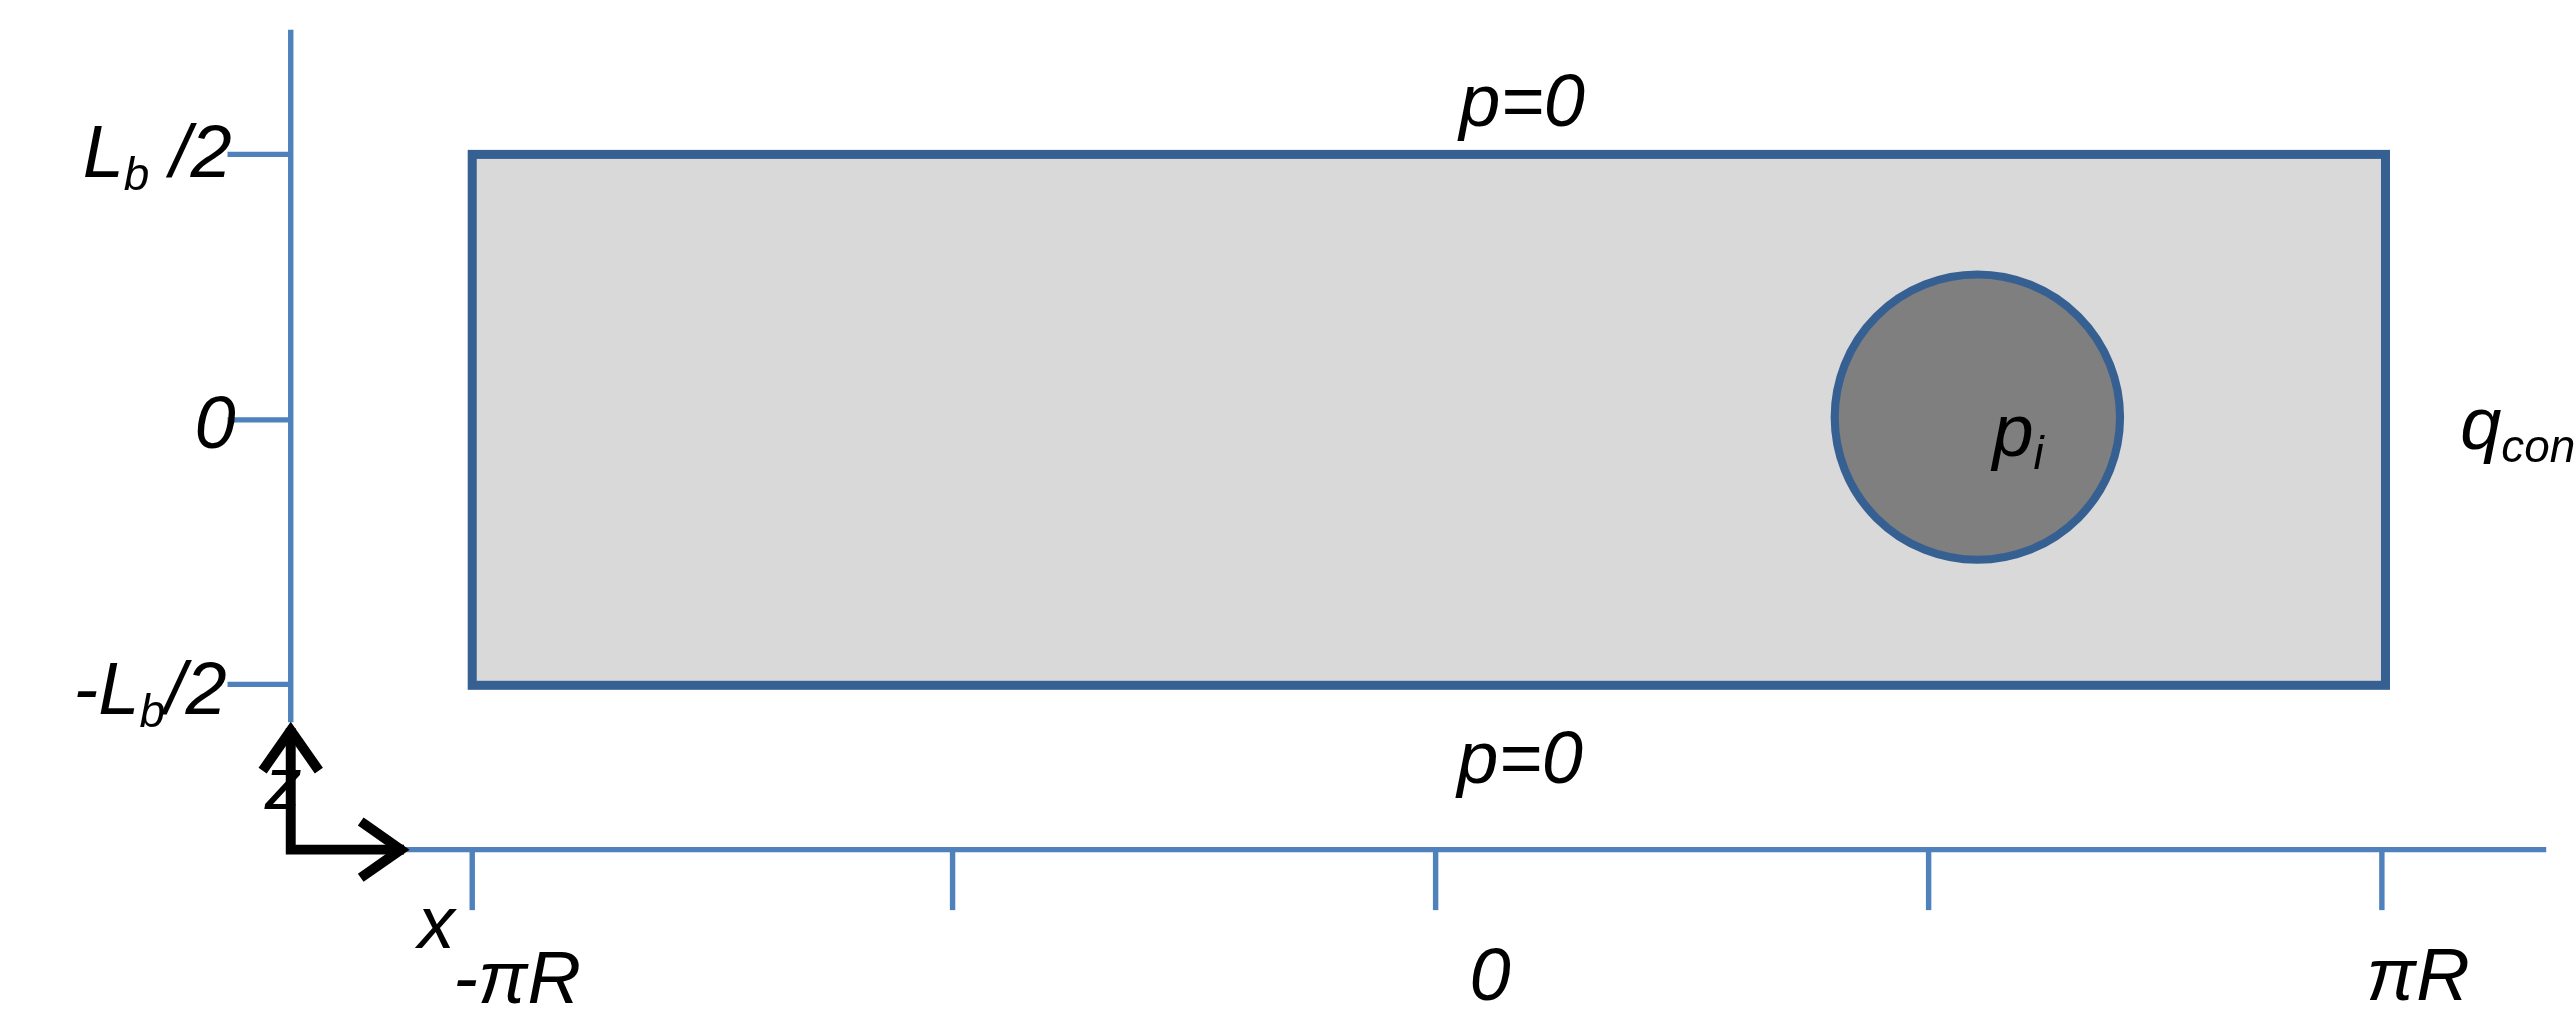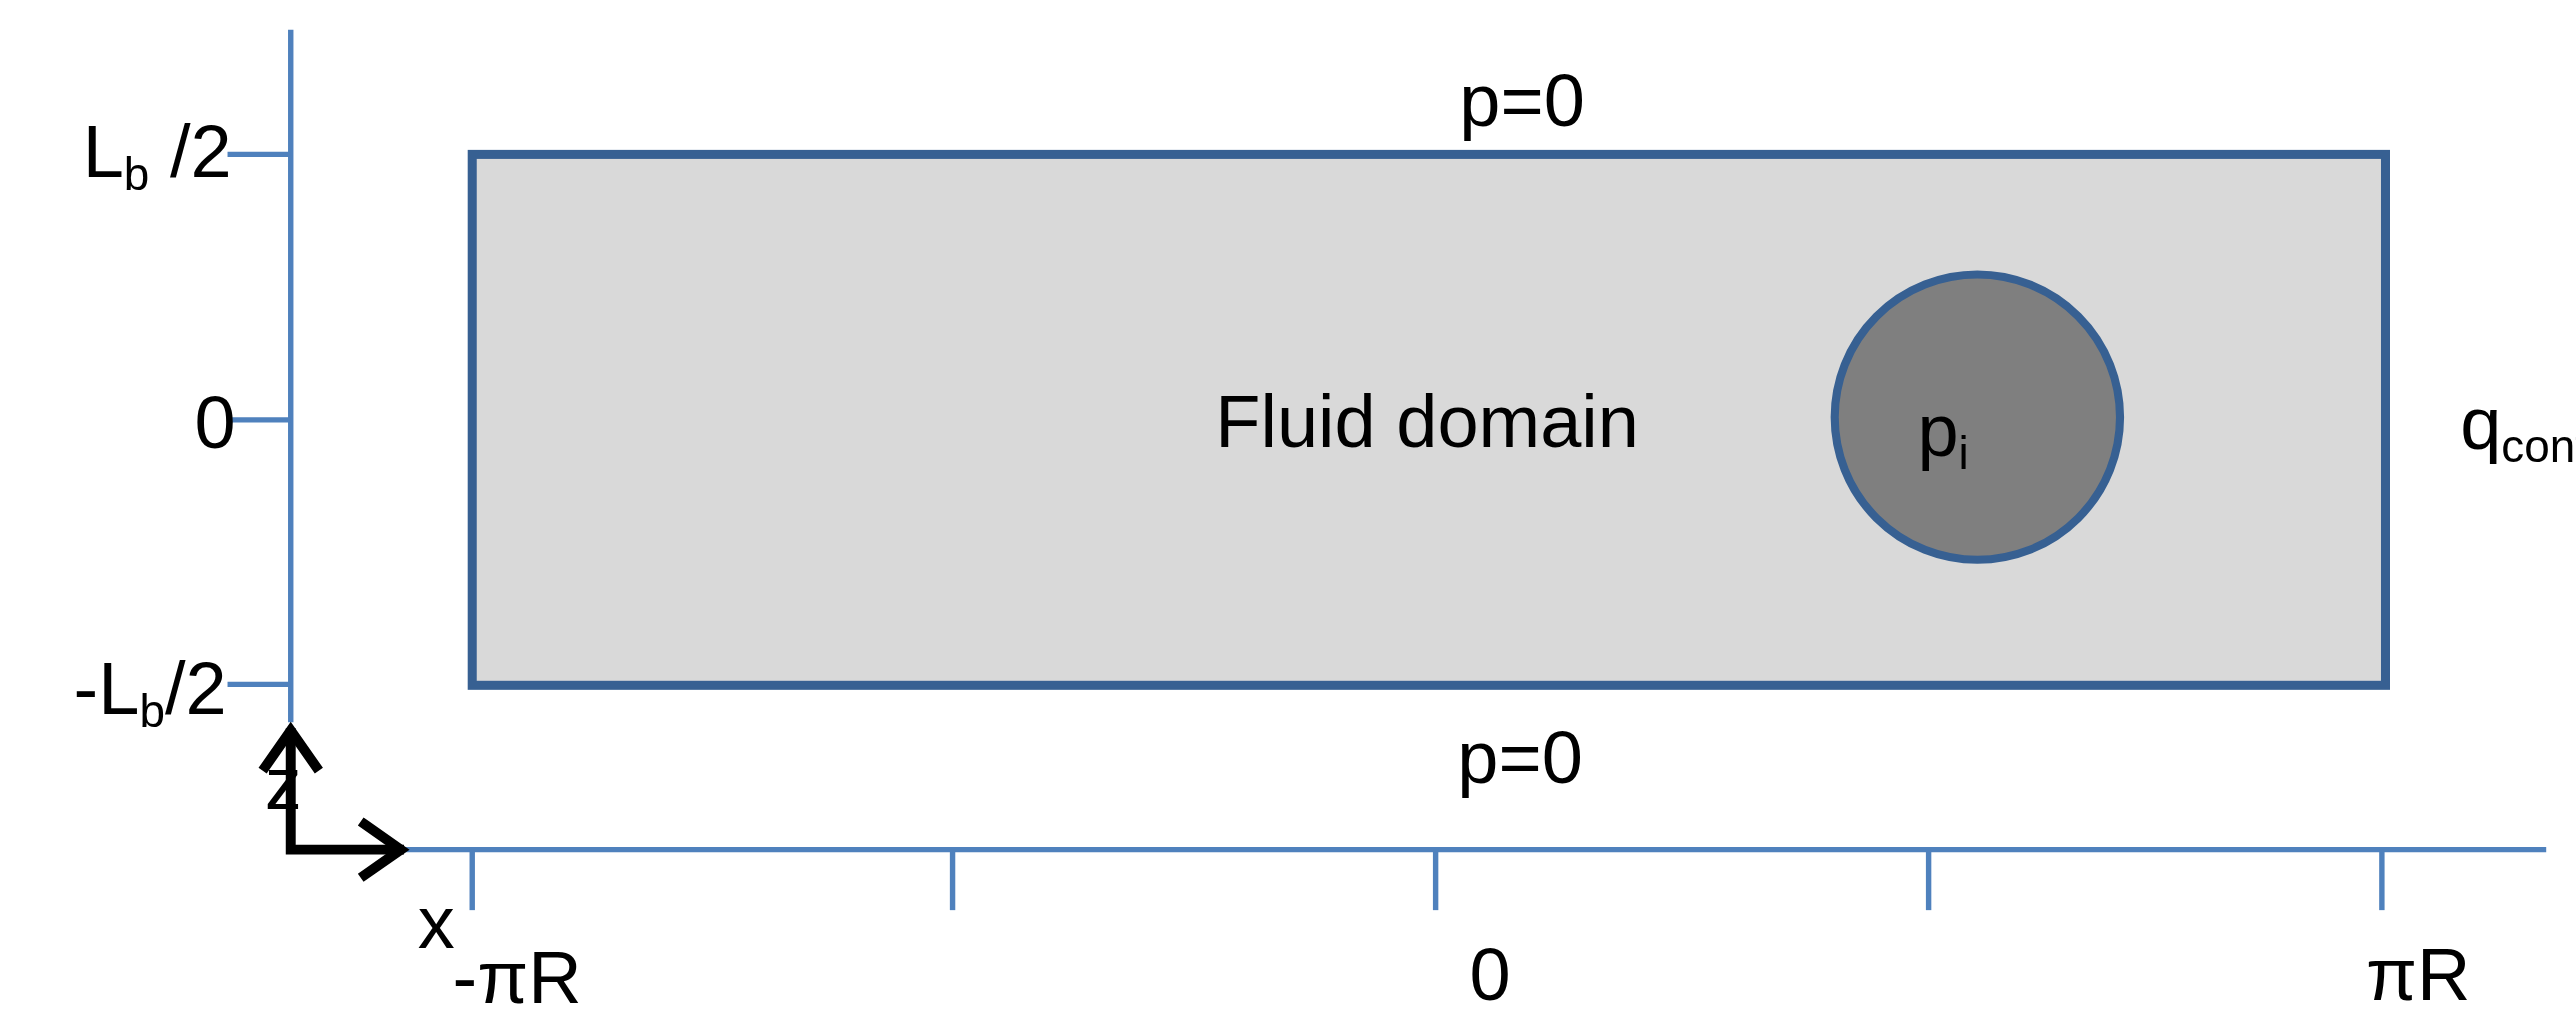--- a/index.html
+++ b/index.html
@@ -11,20 +11,21 @@
     --bg:#FFFFFF;
   }
   html,body{margin:0;padding:0;background:var(--bg);}
   #canvas{
     position:relative;
     width:2576px;height:1023px;
     background:var(--bg);
     font-family:"Liberation Sans", sans-serif;
     color:var(--text-color);
     overflow:hidden;
+    font-style:italic;
   }
   #diagram-svg{position:absolute;left:0;top:0;}
   .axis-line{stroke:var(--axis-blue);stroke-width:6;fill:none;}
   .domain-rect{fill:var(--domain-fill);stroke:var(--outline-blue);stroke-width:10;}
   .inclusion-circle{fill:var(--inclusion-fill);stroke:var(--outline-blue);stroke-width:9;}
   .coord-arrow{stroke:var(--text-color);stroke-width:11;fill:none;stroke-linecap:square;}
   .lbl{
     position:absolute;
     transform:translate(-50%,-50%);
     font-size:74px;
@@ -84,24 +85,21 @@
   <div class="lbl" style="left:1481px;top:101px">
     <span>p=0</span>
   </div>
   <div class="lbl" style="left:1479px;top:758px">
     <span>p=0</span>
   </div>
   <div class="lbl" style="left:2483px;top:424px">
     <span>q</span><span class="sub">cont</span><span></span>
   </div>
 
-  <div class="lbl" style="left:1386px;top:422px">
-    <span>Fluid domain</span>
-  </div>
-  <div class="lbl" style="left:1902px;top:431px">
+  <div class="lbl" style="left:1977px;top:431px">
     <span>p</span><span class="sub">i</span><span></span>
   </div>
 
   <div class="lbl" style="left:476px;top:978px">
     <span>-πR</span><span class="sub"></span><span></span>
   </div>
   <div class="lbl" style="left:1449px;top:975px">
     <span>0</span><span class="sub"></span><span></span>
   </div>
   <div class="lbl" style="left:2377px;top:975px">

